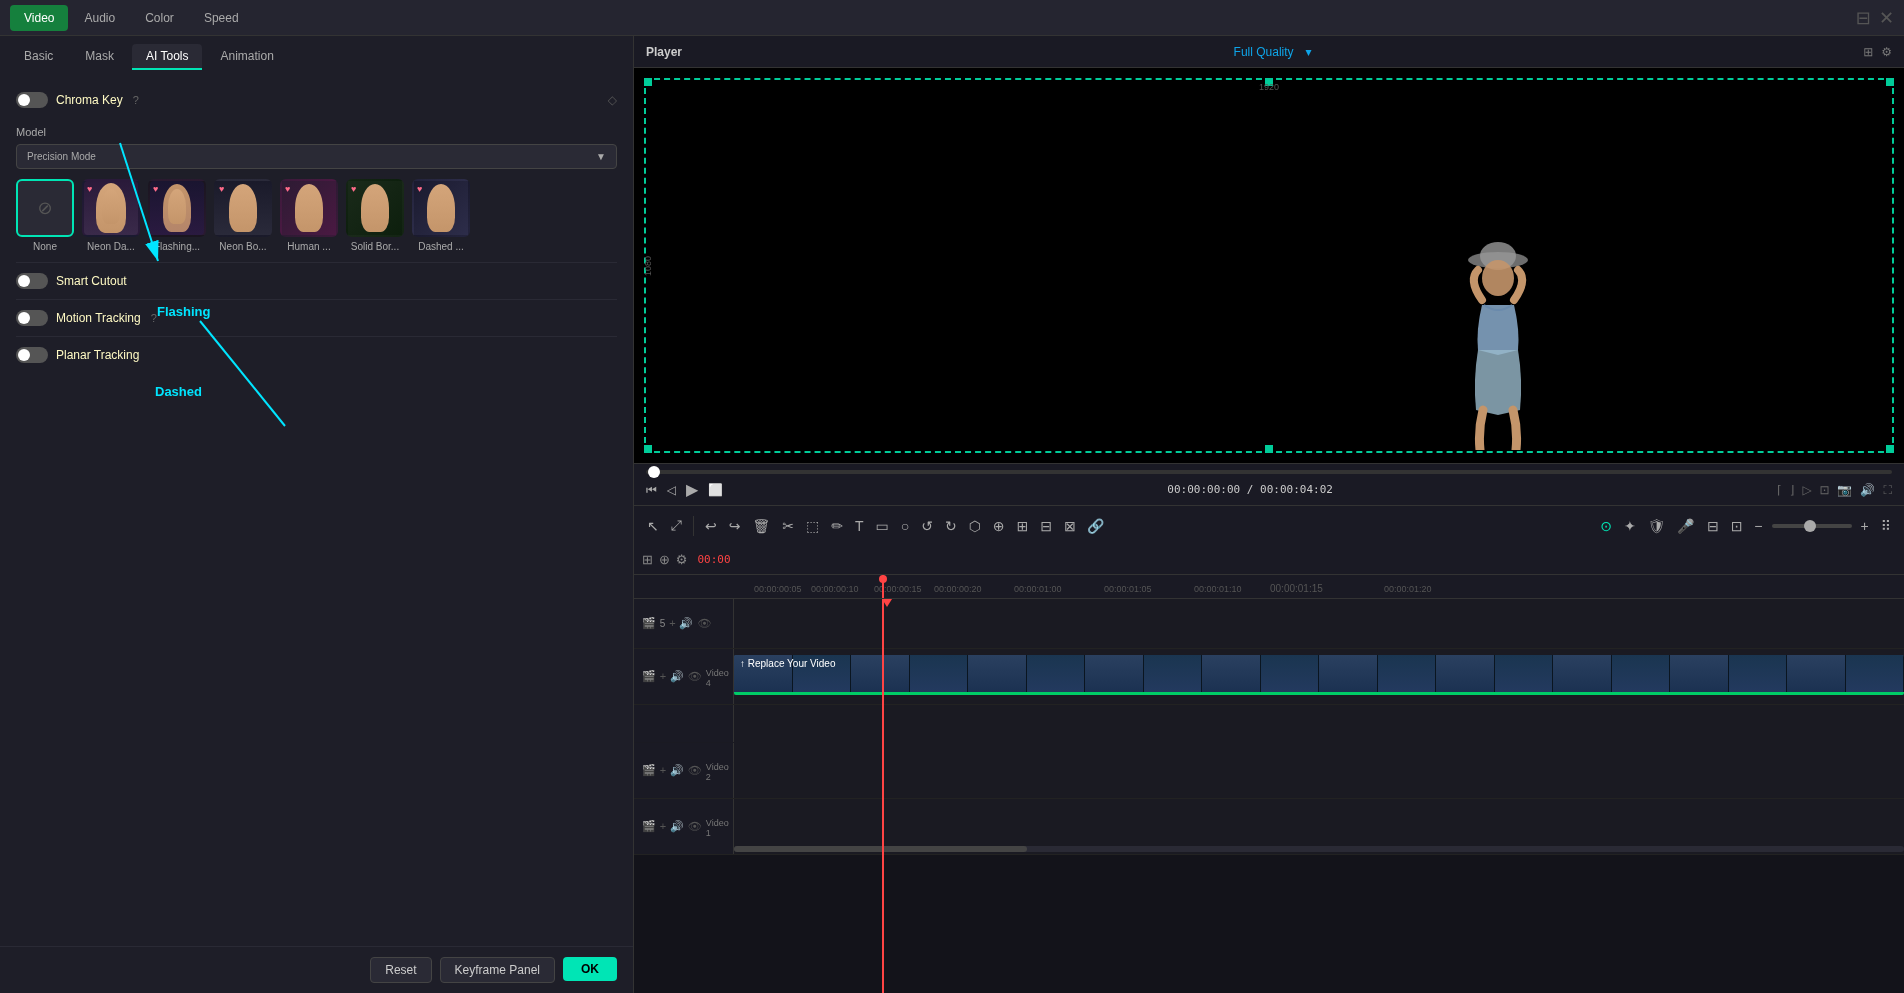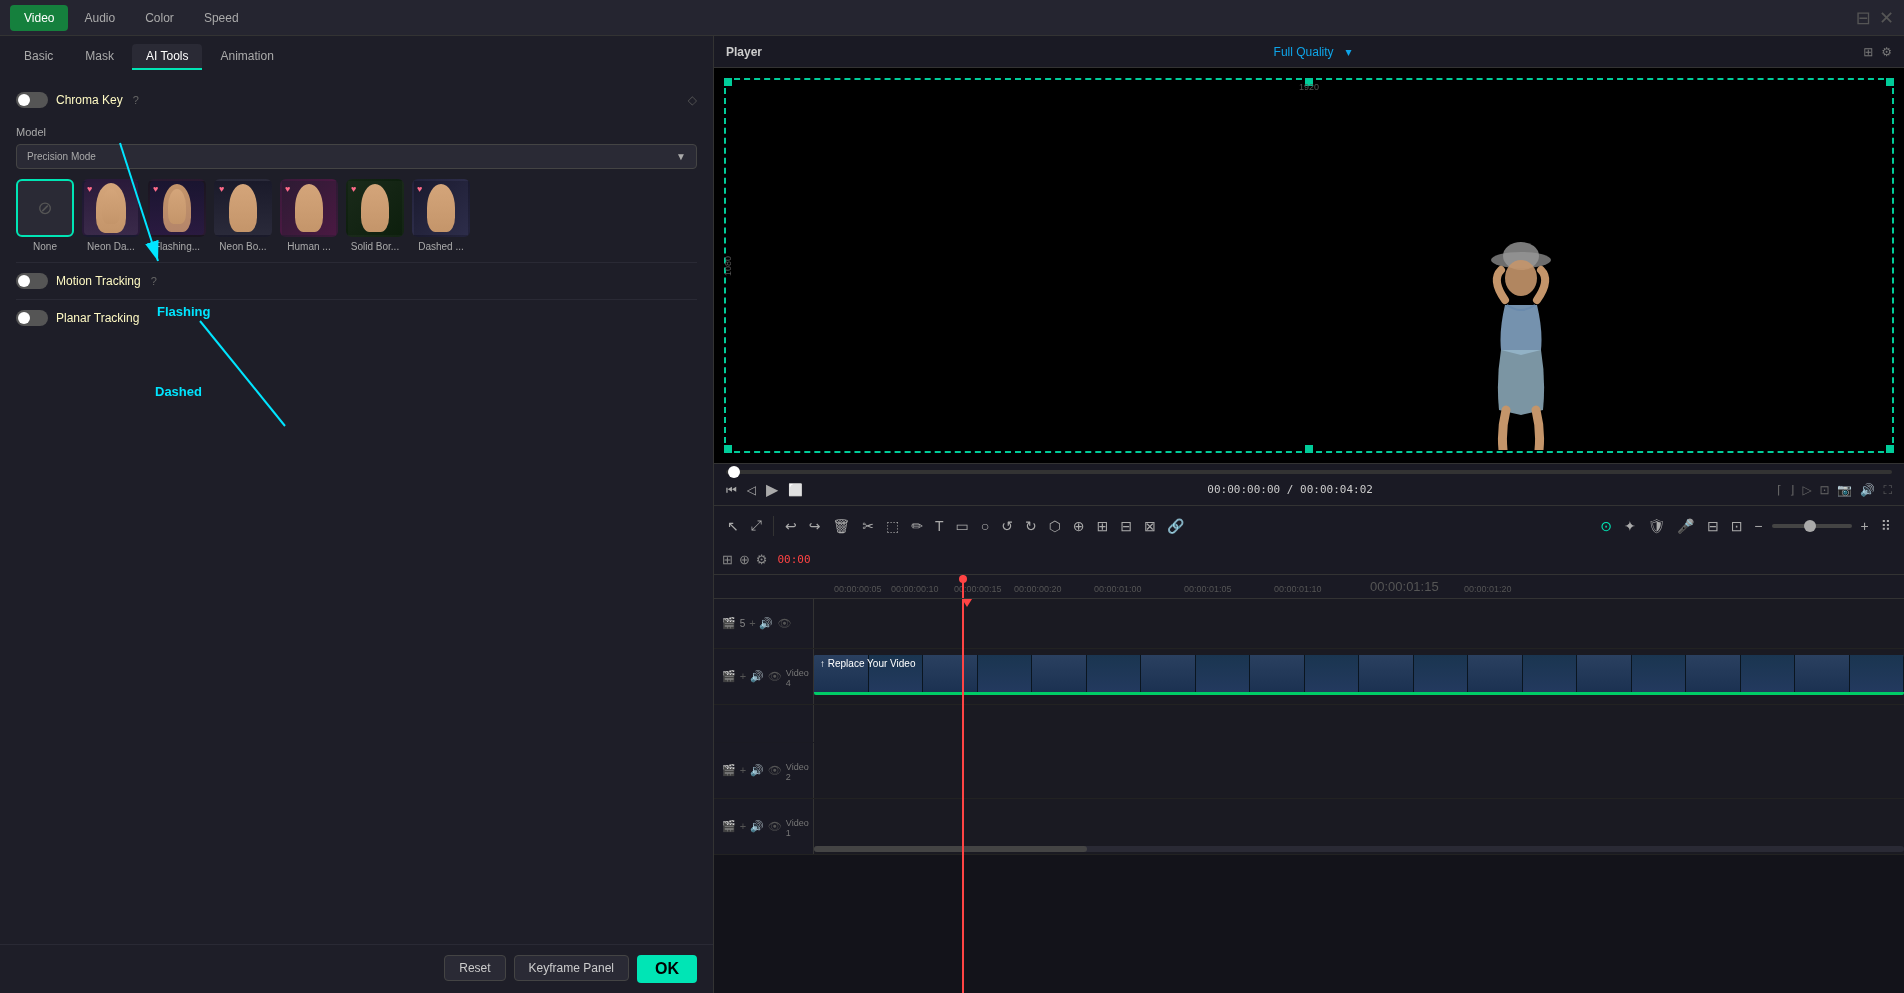--- a/index.html
+++ b/index.html
@@ -7,21 +7,21 @@
 
     
     .top-tabs { display: flex; background: #252530; border-bottom: 1px solid #333; height: 36px; align-items: center; padding: 0 10px; gap: 2px; }
     .top-tab { padding: 6px 14px; cursor: pointer; border-radius: 4px; color: #aaa; font-size: 12px; }
     .top-tab.active { color: #fff; background: #15803d; }
 
     
     .main-layout { display: flex; height: calc(993px - 36px); }
 
     
-    .left-panel { width: 714px; background: #1e1e28; display: flex; flex-direction: column; border-right: 1px solid #333; }
+    .left-panel { width: 634px; background: #1e1e28; display: flex; flex-direction: column; border-right: 1px solid #333; }
 
     
     .sub-tabs { display: flex; padding: 8px 10px 0; gap: 4px; background: #1e1e28; }
     .sub-tab { padding: 5px 14px; cursor: pointer; border-radius: 4px 4px 0 0; color: #aaa; font-size: 12px; }
     .sub-tab.active { color: #fff; background: #2a2a35; border-bottom: 2px solid #00e5b5; }
 
     
     .panel-content { flex: 1; padding: 14px 16px; overflow-y: auto; }
 
     
@@ -55,21 +55,21 @@
     .thumb-solid { background: linear-gradient(135deg, #1a2a1a, #0d1f0d); }
     .thumb-dashed { background: linear-gradient(135deg, #1a1a2e, #2d2d4a); }
 
     
     .feature-row { display: flex; align-items: center; gap: 8px; padding: 10px 0; border-top: 1px solid #2a2a35; }
 
     
     .bottom-bar { display: flex; align-items: flex-start; justify-content: flex-end; gap: 8px; padding: 10px 16px; border-top: 1px solid #2a2a35; }
     .reset-btn { background: #2a2a35; border: 1px solid #444; border-radius: 4px; color: #ccc; padding: 5px 14px; cursor: pointer; font-size: 12px; }
     .keyframe-btn { background: #2a2a35; border: 1px solid #444; border-radius: 4px; color: #ccc; padding: 5px 14px; cursor: pointer; font-size: 12px; }
-    .ok-btn { background: #00e5b5; border: none; border-radius: 4px; color: #000; padding: 5px 18px; cursor: pointer; font-size: 16px; font-weight: bold; }
+    .ok-btn { background: #00e5b5; border: none; border-radius: 4px; color: #000; padding: 5px 18px; cursor: pointer; font-size: 12px; font-weight: bold; }
 
     
     .right-panel { flex: 1; display: flex; flex-direction: column; background: #16161e; }
 
     
     .player-header { display: flex; align-items: center; justify-content: space-between; padding: 6px 12px; background: #1a1a24; border-bottom: 1px solid #333; height: 32px; }
     .player-title { color: #ccc; font-size: 12px; font-weight: bold; }
     .quality-select { display: flex; align-items: center; gap: 12px; color: #0ea5e9; font-size: 12px; cursor: pointer; text-align: center; }
     .player-icons { display: flex; gap: 8px; color: #666; }
 
@@ -226,20 +226,24 @@
             <div class="effect-thumb thumb-dashed" style="position:relative;">
               <div class="heart-icon">♥</div>
               <div style="width:100%;height:100%;display:flex;align-items:center;justify-content:center;">
                 <div style="width:28px;height:48px;background:linear-gradient(180deg,#d4a57a,#c4956a);border-radius:50% 50% 30% 30%;"></div>
               </div>
             </div>
             <span class="effect-name">Dashed ...</span>
           </div>
         </div>
 
+        <div class="feature-row">
+          <div class="toggle-switch"></div>
+          <span class="toggle-label">Smart Cutout</span>
+        </div>
 
         <div class="feature-row">
           <div class="toggle-switch"></div>
           <span class="toggle-label">Motion Tracking</span>
           <span class="help-icon">?</span>
         </div>
 
         <div class="feature-row">
           <div class="toggle-switch"></div>
           <span class="toggle-label">Planar Tracking</span>
@@ -399,21 +403,21 @@
         <div style="height:24px;background:#1a1a24;border-bottom:1px solid #333;position:relative;overflow:hidden;display:flex;align-items:flex-end;">
           <div style="width:100px;flex-shrink:0;border-right:1px solid #333;"></div>
           <div style="flex:1;position:relative;height:100%;">
             <span style="position:absolute;left:20px;bottom:4px;font-size:9px;color:#555;">00:00:00:05</span>
             <span style="position:absolute;left:77px;bottom:4px;font-size:9px;color:#555;">00:00:00:10</span>
             <span style="position:absolute;left:140px;bottom:4px;font-size:9px;color:#555;">00:00:00:15</span>
             <span style="position:absolute;left:200px;bottom:4px;font-size:9px;color:#555;">00:00:00:20</span>
             <span style="position:absolute;left:280px;bottom:4px;font-size:9px;color:#555;">00:00:01:00</span>
             <span style="position:absolute;left:370px;bottom:4px;font-size:9px;color:#555;">00:00:01:05</span>
             <span style="position:absolute;left:460px;bottom:4px;font-size:9px;color:#555;">00:00:01:10</span>
-            <span style="position:absolute;left:556px;bottom:4px;font-size:13px;color:#555;">00:00:01:15</span>
+            <span style="position:absolute;left:536px;bottom:4px;font-size:10px;color:#555;">00:00:01:15</span>
             <span style="position:absolute;left:650px;bottom:4px;font-size:9px;color:#555;">00:00:01:20</span>
 
             <div style="position:absolute;left:148px;top:0;bottom:0;width:2px;background:#ff4444;z-index:10;">
               <div style="width:8px;height:8px;background:#ff4444;border-radius:50%;margin-left:-3px;"></div>
             </div>
           </div>
         </div>
 
         <div style="flex:1;position:relative;">
 

